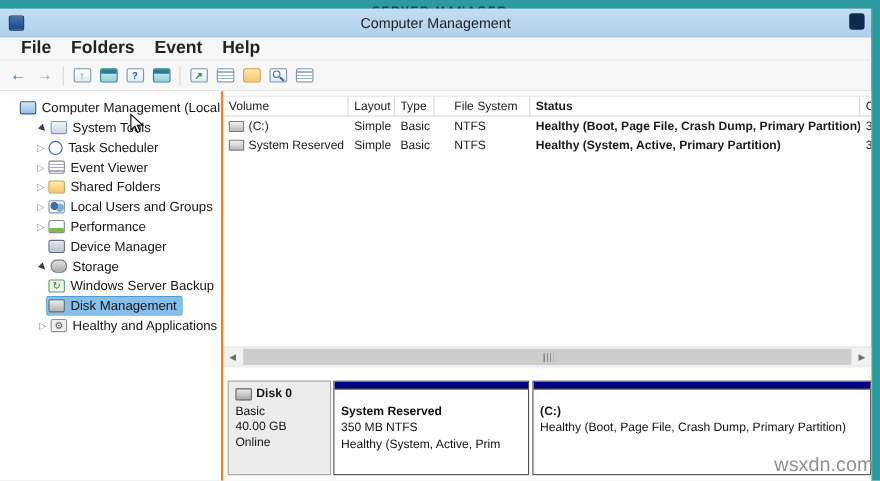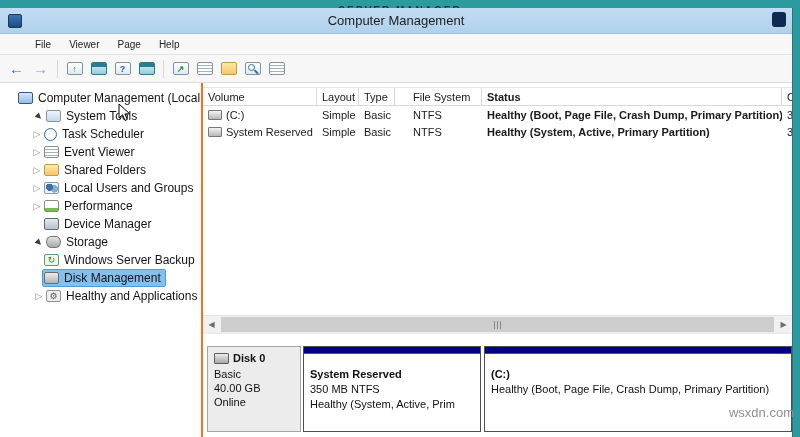--- a/index.html
+++ b/index.html
@@ -13,21 +13,21 @@
   .top-strip { position:absolute; left:0; top:0; width:800px; height:8px; overflow:hidden; text-align:center; }
   .top-strip span { display:inline-block; margin-top:-7px; font-weight:bold; font-size:10px; color:#17314e; letter-spacing:2px; }
 
   
   .window { position:absolute; left:0; top:8px; width:793px; height:429px; background:#e5e5e5; border-right:1px solid #1f7d82; }
   .titlebar { height:26px; background:linear-gradient(#c3ddf3,#b0d1ec); border-bottom:1px solid #9abeDC; position:relative; display:flex; align-items:center; justify-content:center; }
   .title { font-size:13px; color:#1d1d1d; }
   .win-ico-left { position:absolute; left:8px; top:6px; width:14px; height:14px; border-radius:2px; background:linear-gradient(#3f74ab,#1c4b85); border:1px solid #16395f; }
   .win-ico-right { position:absolute; right:6px; top:4px; width:14px; height:15px; border-radius:3px; background:#0e2a50; }
 
-  .menubar { height:21px; background:#f7f7f7; border-bottom:1px solid #e4e4e4; display:flex; align-items:center; padding-left:26px; font-size:10px; color:#222; }
+  .menubar { height:21px; background:#f7f7f7; border-bottom:1px solid #e4e4e4; display:flex; align-items:center; padding-left:10px; font-size:16px; color:#222;font-weight:bold; }
   .menu-item { padding:2px 9px; }
 
   .toolbar { height:28px; background:#f7f7f7; border-bottom:1px solid #dcdcdc; display:flex; align-items:center; padding-left:6px; gap:3px; }
   .tb { width:21px; height:21px; display:flex; align-items:center; justify-content:center; font-size:15px; font-weight:bold; }
   .tb-sep { width:1px; height:18px; background:#d6d6d6; margin:0 3px; }
   .tb-box { width:16px; height:13px; border:1px solid #7d93a8; background:linear-gradient(#ffffff,#dfe9f2); border-radius:2px; display:flex; align-items:center; justify-content:center; font-size:9px; font-weight:bold; }
   .tb-back { color:#2f6fc1; }
   .tb-fwd  { color:#7fa6d4; }
   .tb-win  { background:linear-gradient(#d7f0f4,#8fd0da); border-color:#2a7b8c; }
   .tb-win .bar { width:100%; height:4px; background:#2a7b8c; border-radius:1px 1px 0 0; align-self:flex-start; }
@@ -85,42 +85,42 @@
   .dh-name { font-weight:bold; display:flex; align-items:center; gap:4px; margin-bottom:4px; }
   .dh-ico { width:15px; height:11px; background:linear-gradient(#e9e9e9,#a9a9a9); border:1px solid #5e5e5e; border-radius:1px; flex:none; }
   .dh-line { margin:2px 0; }
   .part { position:absolute; top:12px; height:86px; background:#fff; border:1px solid #4f4f4f; overflow:hidden; }
   .p1 { left:100px; width:178px; }
   .p2 { left:281px; width:308px; }
   .pbar { height:7px; background:#000082; border-bottom:1px solid #4f4f4f; }
   .pbody { padding:13px 6px 0; font-size:11px; line-height:15px; white-space:nowrap; overflow:hidden; color:#101010; }
   .pname { font-weight:bold; }
 
-  .watermark { position:absolute; right:6px; bottom:17px; font-size:13px; color:#8f8f8f; z-index:10; }
+  .watermark { position:absolute; right:6px; bottom:4px; font-size:18px; color:#8f8f8f; z-index:10; }
   .cursor { position:absolute; left:118px; top:103px; z-index:11; pointer-events:none; }
 </style>
 </head>
 <body>
 
 <div class="top-strip">
   <span>SERVER MANAGER</span>
 </div>
 
 <div class="window">
 
   <div class="titlebar">
     <span class="win-ico-left"></span>
     <span class="title">Computer Management</span>
     <span class="win-ico-right"></span>
   </div>
 
   <div class="menubar">
     <span class="menu-item">File</span>
-    <span class="menu-item">Viewer</span>
-    <span class="menu-item">Page</span>
+    <span class="menu-item">Folders</span>
+    <span class="menu-item">Event</span>
     <span class="menu-item">Help</span>
   </div>
 
   <div class="toolbar">
     <span class="tb tb-back">←</span>
     <span class="tb tb-fwd">→</span>
     <span class="tb-sep"></span>
     <span class="tb">
         <span class="tb-box tb-up">↑</span>
       </span>

